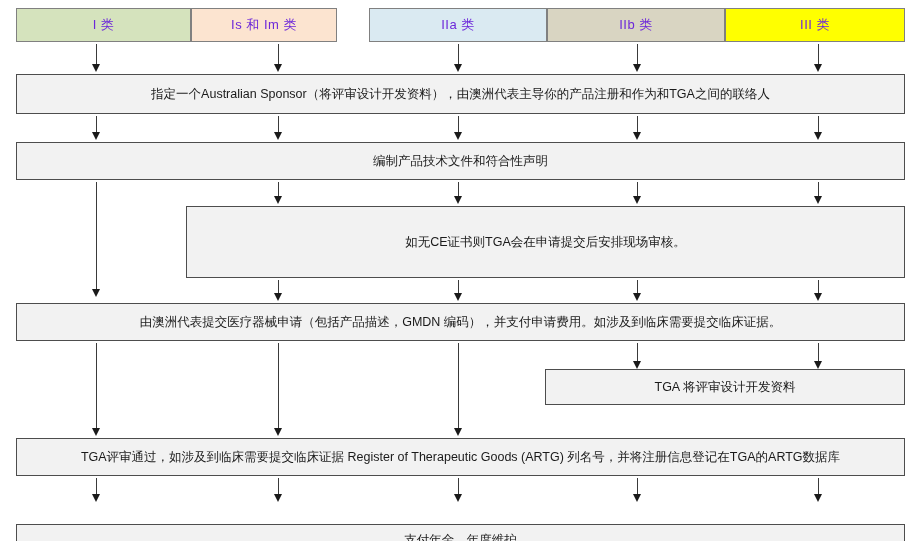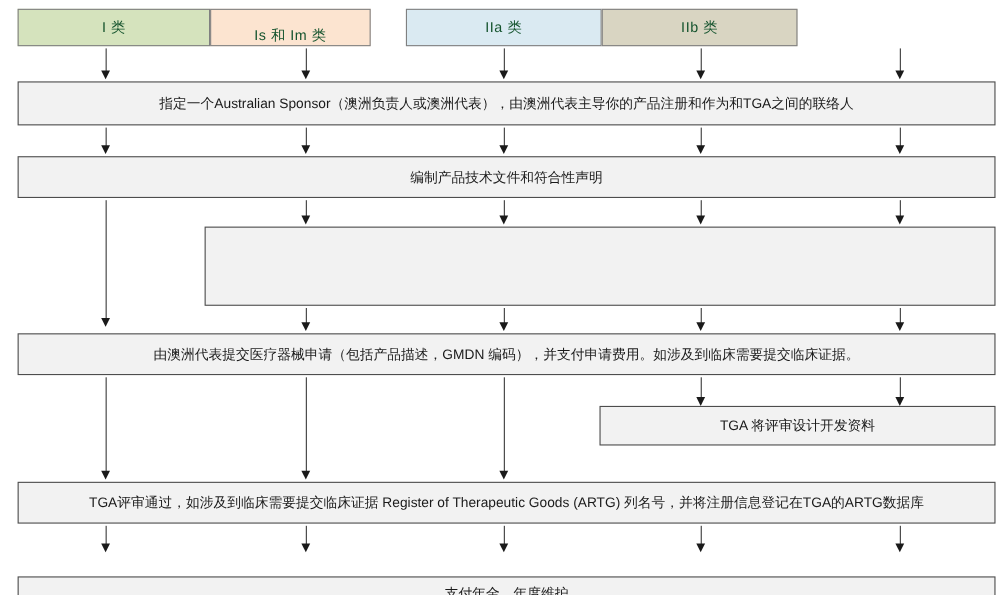--- a/index.html
+++ b/index.html
@@ -20,21 +20,21 @@
 
   
   .class-box {
     position: absolute;
     box-sizing: border-box;
     border: 1px solid #808080;
     display: flex;
     align-items: center;
     justify-content: center;
     font-size: 13px;
-    color: #14532d;
+    color: #6d28d9;
     letter-spacing: 0.5px;
   }
 
   
   .proc-box {
     position: absolute;
     box-sizing: border-box;
     border: 1px solid #4d4d4d;
     background: #f2f2f2;
     display: flex;
@@ -71,43 +71,46 @@
   }
 </style>
 </head>
 <body>
 
 <div id="chart">
 
   <div class="class-box" style="left:16px; top:8px; width:175px; height:34px; background:#d5e3bd;">
     <span>I 类</span>
   </div>
-  <div class="class-box" style="left:191px; top:8px; width:146px; height:34px; background:#fce4d0;align-items:flex-end;">
+  <div class="class-box" style="left:191px; top:8px; width:146px; height:34px; background:#fce4d0;">
     <span>Is 和 Im 类</span>
   </div>
   <div class="class-box" style="left:369px; top:8px; width:178px; height:34px; background:#daeaf2;text-align:center;">
     <span>IIa 类</span>
   </div>
   <div class="class-box" style="left:547px; top:8px; width:178px; height:34px; background:#d9d5c2;">
     <span>IIb 类</span>
+  </div>
+  <div class="class-box" style="left:725px; top:8px; width:180px; height:34px; background:#ffff00;">
+    <span>III 类</span>
   </div>
 
   <div class="conn" style="left:96px;  top:44px; height:22px;"></div>
   <div class="arrow-head" style="left:92px;  top:64px;"></div>
   <div class="conn" style="left:278px; top:44px; height:22px;"></div>
   <div class="arrow-head" style="left:274px; top:64px;"></div>
   <div class="conn" style="left:458px; top:44px; height:22px;"></div>
   <div class="arrow-head" style="left:454px; top:64px;"></div>
   <div class="conn" style="left:637px; top:44px; height:22px;"></div>
   <div class="arrow-head" style="left:633px; top:64px;"></div>
   <div class="conn" style="left:818px; top:44px; height:22px;"></div>
   <div class="arrow-head" style="left:814px; top:64px;"></div>
 
   <div class="proc-box" style="left:16px; top:74px; width:889px; height:40px;">
-    <span class="line">指定一个Australian Sponsor（澳洲负责人或澳洲代表），由澳洲代表主导你的产品注册和作为和TGA之间的联络人</span>
+    <span class="line">指定一个Australian Sponsor（将评审设计开发资料），由澳洲代表主导你的产品注册和作为和TGA之间的联络人</span>
   </div>
 
   <div class="conn" style="left:96px;  top:116px; height:18px;"></div>
   <div class="arrow-head" style="left:92px;  top:132px;"></div>
   <div class="conn" style="left:278px; top:116px; height:18px;"></div>
   <div class="arrow-head" style="left:274px; top:132px;"></div>
   <div class="conn" style="left:458px; top:116px; height:18px;"></div>
   <div class="arrow-head" style="left:454px; top:132px;"></div>
   <div class="conn" style="left:637px; top:116px; height:18px;"></div>
   <div class="arrow-head" style="left:633px; top:132px;"></div>
@@ -124,20 +127,21 @@
   <div class="conn" style="left:278px; top:182px; height:16px;"></div>
   <div class="arrow-head" style="left:274px; top:196px;"></div>
   <div class="conn" style="left:458px; top:182px; height:16px;"></div>
   <div class="arrow-head" style="left:454px; top:196px;"></div>
   <div class="conn" style="left:637px; top:182px; height:16px;"></div>
   <div class="arrow-head" style="left:633px; top:196px;"></div>
   <div class="conn" style="left:818px; top:182px; height:16px;"></div>
   <div class="arrow-head" style="left:814px; top:196px;"></div>
 
   <div class="proc-box" style="left:186px; top:206px; width:719px; height:72px;">
+    <span class="line">如无CE证书则TGA会在申请提交后安排现场审核。</span>
   </div>
 
   <div class="conn" style="left:278px; top:280px; height:15px;"></div>
   <div class="arrow-head" style="left:274px; top:293px;"></div>
   <div class="conn" style="left:458px; top:280px; height:15px;"></div>
   <div class="arrow-head" style="left:454px; top:293px;"></div>
   <div class="conn" style="left:637px; top:280px; height:15px;"></div>
   <div class="arrow-head" style="left:633px; top:293px;"></div>
   <div class="conn" style="left:818px; top:280px; height:15px;"></div>
   <div class="arrow-head" style="left:814px; top:293px;"></div>

